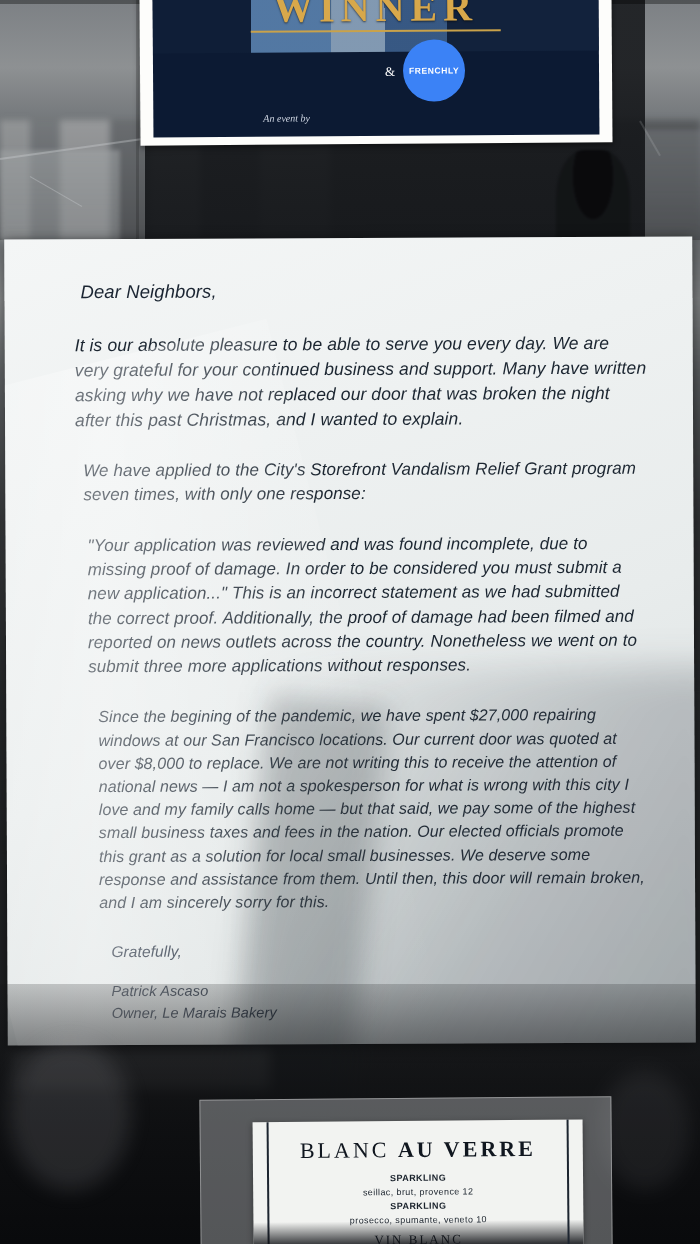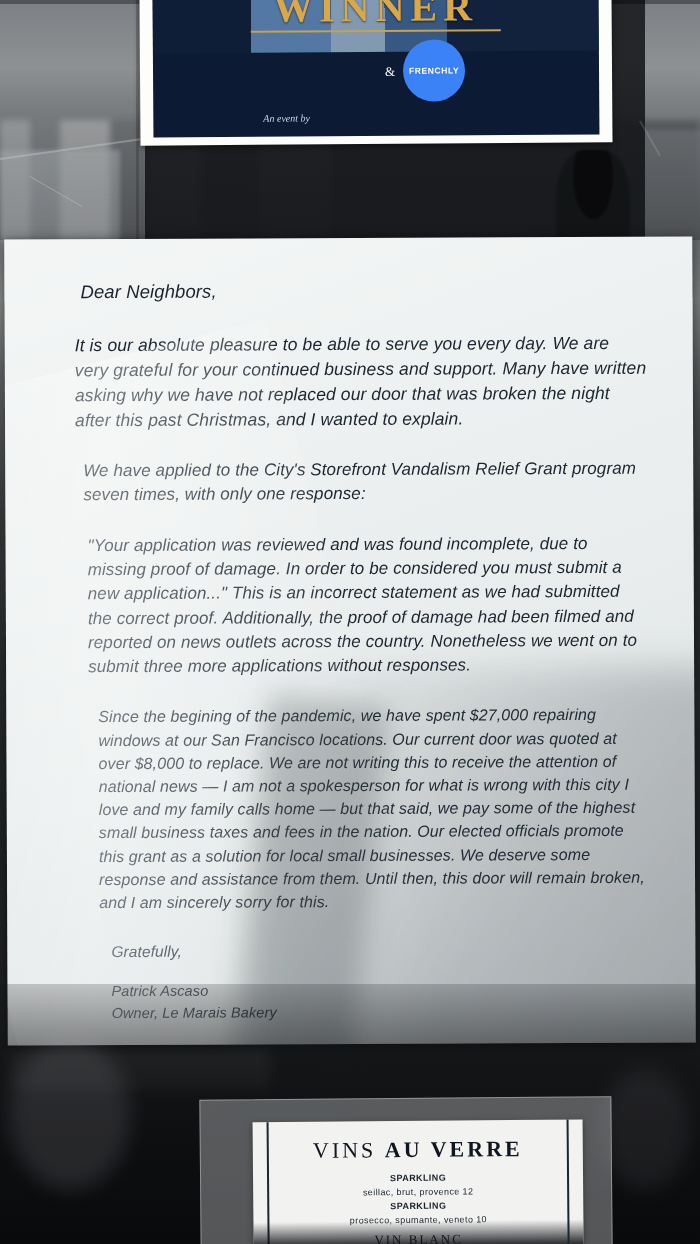--- a/index.html
+++ b/index.html
@@ -364,21 +364,21 @@
 
   <div class="shadow-bar"></div>
   <div class="glass-streak" style="left:10px;top:1050px;width:260px;height:40px;"></div>
   <div class="bottom-dark"></div>
   <div class="reflection-blob" style="left:10px;top:1040px;width:120px;height:150px;"></div>
   <div class="reflection-blob" style="left:600px;top:1070px;width:90px;height:120px;opacity:.6;"></div>
 
   <div class="wine-holder">
     <div class="wine-card">
       <div class="wine-title">
-        <span>VINS</span>
+        <span>BLANC</span>
         <b>AU VERRE</b>
       </div>
       <div class="wine-lines">
         <div class="cat">SPARKLING</div>
         <div>seillac, brut, provence 12</div>
         <div class="cat">SPARKLING</div>
         <div>prosecco, spumante, veneto 10</div>
       </div>
       <div class="wine-blanc">VIN BLANC</div>
       <div class="wine-fade"></div>

